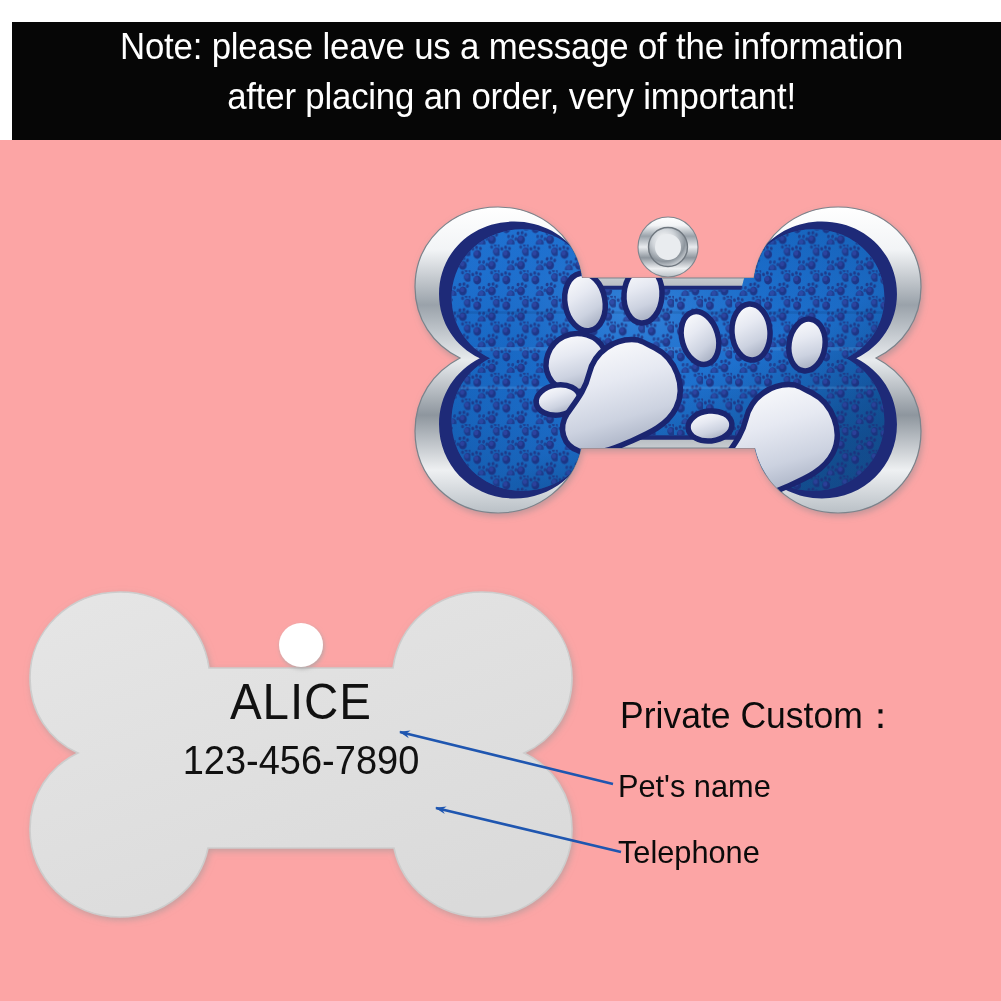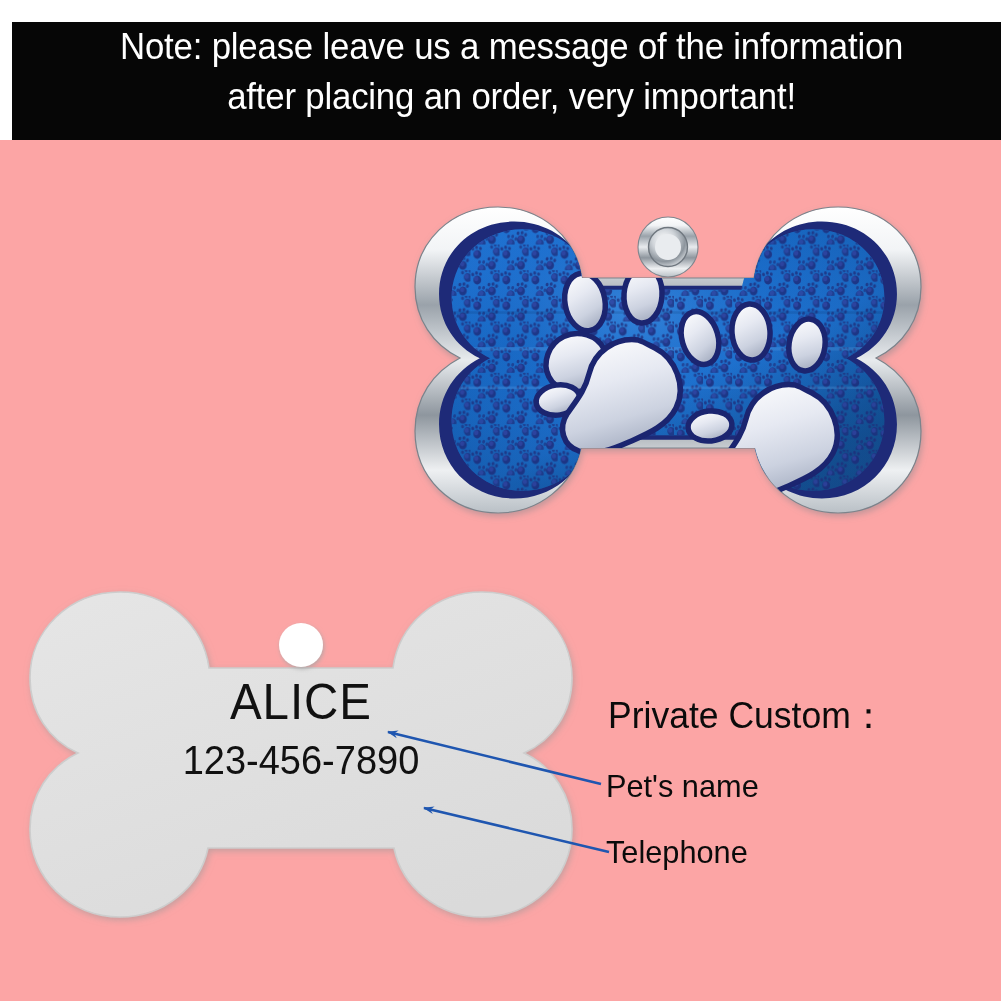--- a/index.html
+++ b/index.html
@@ -88,21 +88,21 @@
     top: 156px;
     font-size: 40px;
     line-height: 44px;
     letter-spacing: 0px;
     transform: scaleX(0.95);
   }
 
   
   #callout-layer {
     position: absolute;
-    left: 0;
+    left: 12px;
     top: 0;
     width: 987px;
     height: 861px;
     pointer-events: none;
   }
   .callout-label {
     position: absolute;
     color: #0b0b0b;
     font-family: "Liberation Sans", sans-serif;
     white-space: nowrap;

